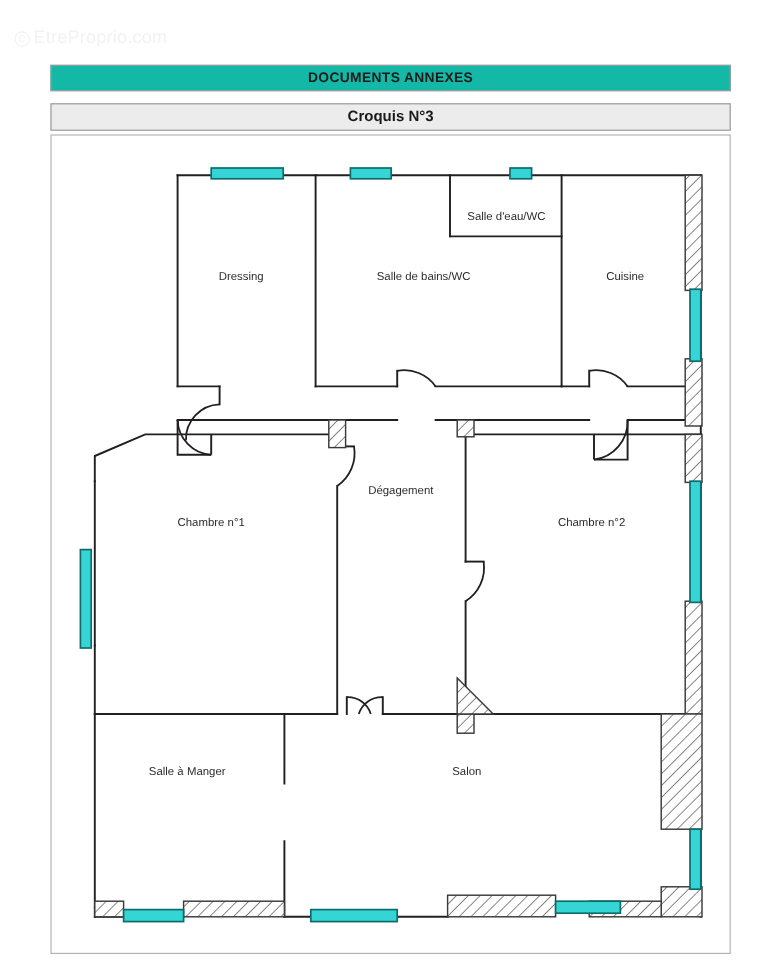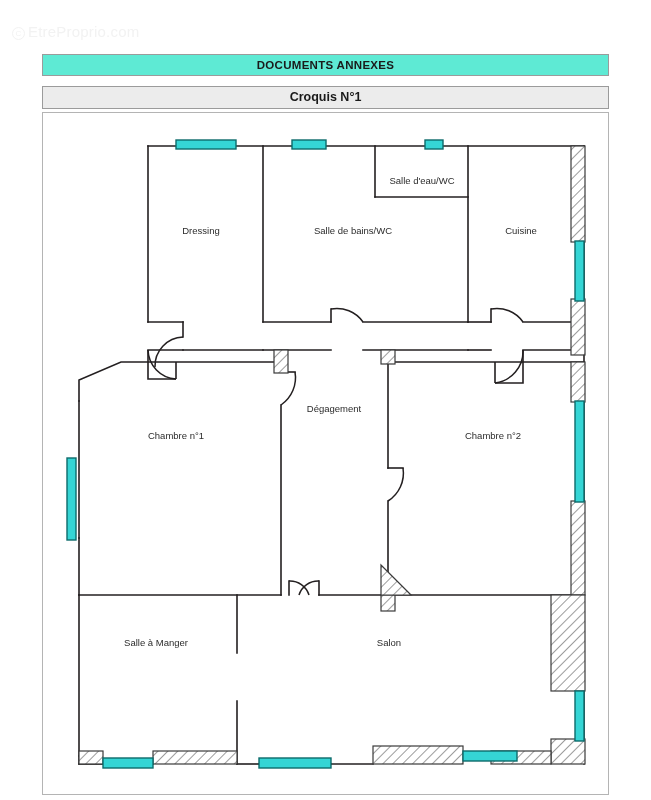--- a/index.html
+++ b/index.html
@@ -48,21 +48,21 @@
     border: 1px solid #9b9b9b;
     text-align: center;
     font-weight: bold;
     color: #1a1a1a;
   }
   #bar-documents {
     top: 54px;
     height: 22px;
     line-height: 20px;
     font-size: 11.5px;
-    background: #5eead4;
+    background: #14b8a6;
     letter-spacing: .3px;
   }
   #bar-croquis {
     top: 86px;
     height: 23px;
     line-height: 21px;
     font-size: 12.5px;
     background: #ececec;
   }
 
@@ -94,21 +94,21 @@
 </style>
 </head>
 <body>
 
 <div id="watermark">
   <span class="wm-c">C</span><span>EtreProprio.com</span>
 </div>
 
 <div class="bar" id="bar-documents">DOCUMENTS ANNEXES</div>
 
-<div class="bar" id="bar-croquis">Croquis N°1</div>
+<div class="bar" id="bar-croquis">Croquis N°3</div>
 
 <div id="plan-frame">
 
   <svg id="plan-svg" width="565" height="681" viewBox="0 0 565 681" xmlns="http://www.w3.org/2000/svg">
 
     <defs>
       <pattern id="hatch" width="7" height="7" patternTransform="rotate(45)" patternUnits="userSpaceOnUse">
         <rect width="7" height="7" fill="#ffffff"></rect>
         <line x1="0" y1="0" x2="0" y2="7" stroke="#4a4a4a" stroke-width="1.1"></line>
       </pattern>

